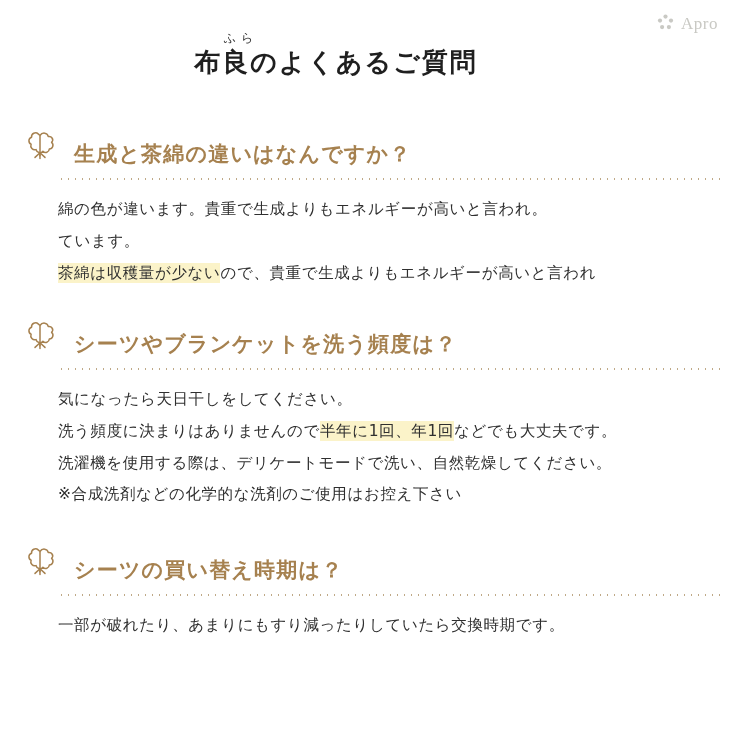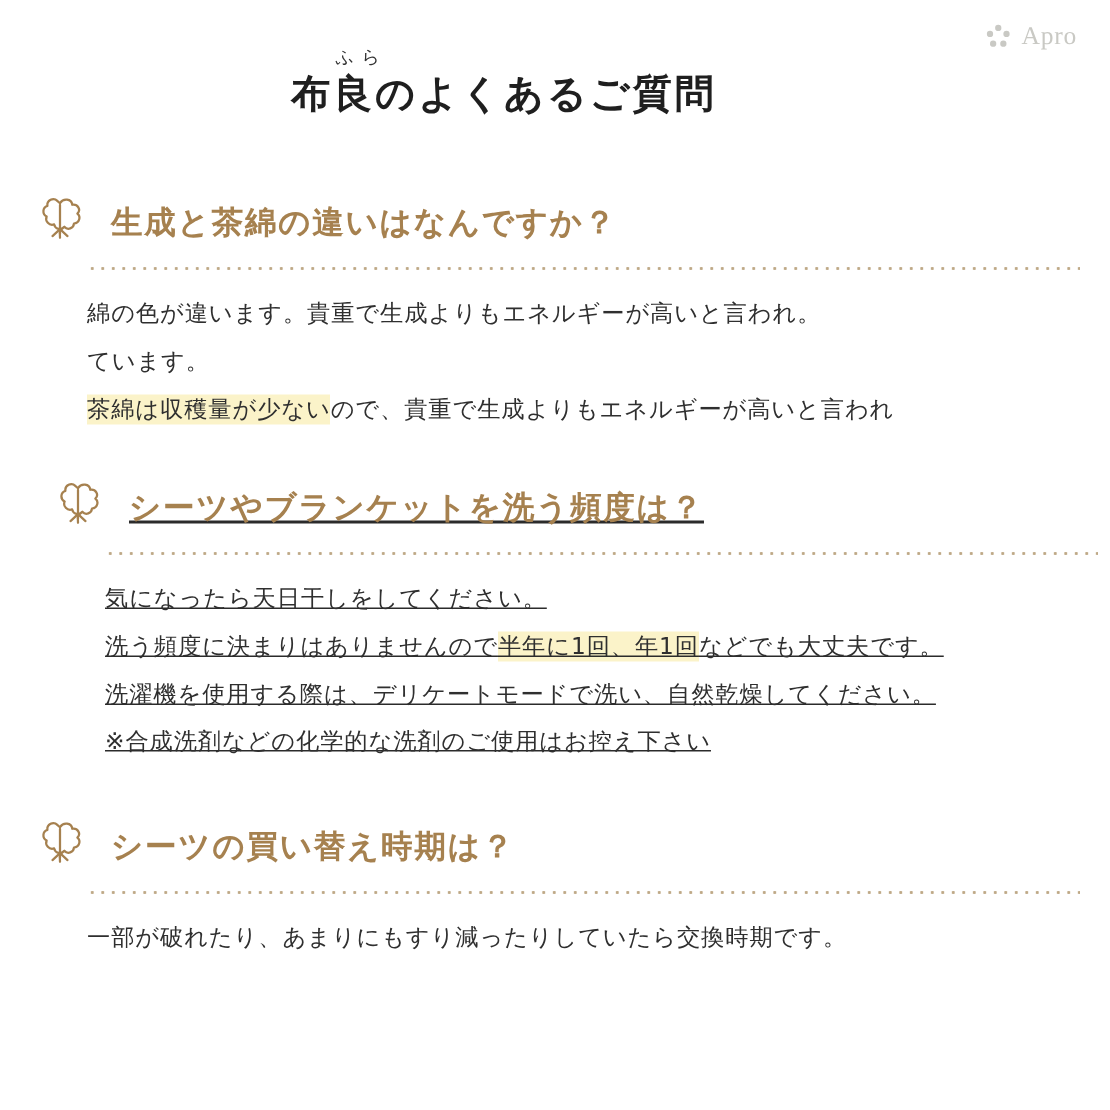--- a/index.html
+++ b/index.html
@@ -15,21 +15,21 @@
     position: relative;
     overflow: hidden;
   }
 
   
   .brand {
     position: absolute;
     top: 14px;
     right: 22px;
     display: flex;
-    align-items: center;
+    align-items: flex-start;
     gap: 7px;
   }
   .brand-mark {
     width: 17px;
     height: 17px;
     position: relative;
   }
   .brand-name {
     font-size: 17px;
     letter-spacing: 0.5px;
@@ -63,21 +63,21 @@
   }
 
   
   .faq {
     position: absolute;
     left: 18px;
     width: 704px;
   }
   .q-row {
     display: flex;
-    align-items: flex-start;
+    align-items: flex-end;
     gap: 12px;
   }
   .cotton-icon {
     width: 44px;
     height: 44px;
     flex: 0 0 44px;
     margin-top: -4px;
   }
   .q-text {
     font-size: 21px;
@@ -150,21 +150,21 @@
           </svg></span>
         <div class="q-text">生成と茶綿の違いはなんですか？</div>
       </div>
       <div class="dotline"></div>
       <div class="a-body">
         <div class="line"><span>綿の色が違います。貴重で生成よりもエネルギーが高いと言われ。</span></div>
         <div class="line"><span>ています。</span></div>
         <div class="line"><mark class="hl">茶綿は収穫量が少ない</mark><span>ので、貴重で生成よりもエネルギーが高いと言われ</span></div>
       </div>
     </div>
-    <div class="faq-block" style="position: absolute; left: 12px; width: 704px; top: 318px; text-decoration: underline;">
+    <div class="faq-block" style="position: absolute; left: 0px; width: 704px; top: 318px;">
       <div class="q-row">
         <span class="cotton-icon"><svg width="44" height="44" viewBox="0 0 44 44" aria-hidden="true">
             <g fill="none" stroke="#a6814f" stroke-width="1.5" stroke-linecap="round" stroke-linejoin="round">
               <path d="M22 11.5c2.2-3.6 7.6-3.0 8.2 1.0 3.6-0.6 6.0 3.3 3.4 5.9 2.6 2.1 1.2 6.4-2.3 6.6-0.2 3.3-4.2 4.7-6.4 2.2-2.0 2.6-6.2 1.6-6.8-1.6-3.3 1.1-6.3-2.1-5.0-5.3-3.1-1.5-2.8-6.1 0.5-7.1-0.5-3.6 4.0-5.9 6.6-3.3z"></path>
               <path d="M22 12.6v16.2"></path>
               <path d="M22 31.8v-3"></path>
               <path d="M22 34.5c0 0-0.2-3.6 0-6"></path>
               <path d="M22 28.8l-5.0 4.6"></path>
               <path d="M22 28.8l5.0 4.6"></path>
             </g>

